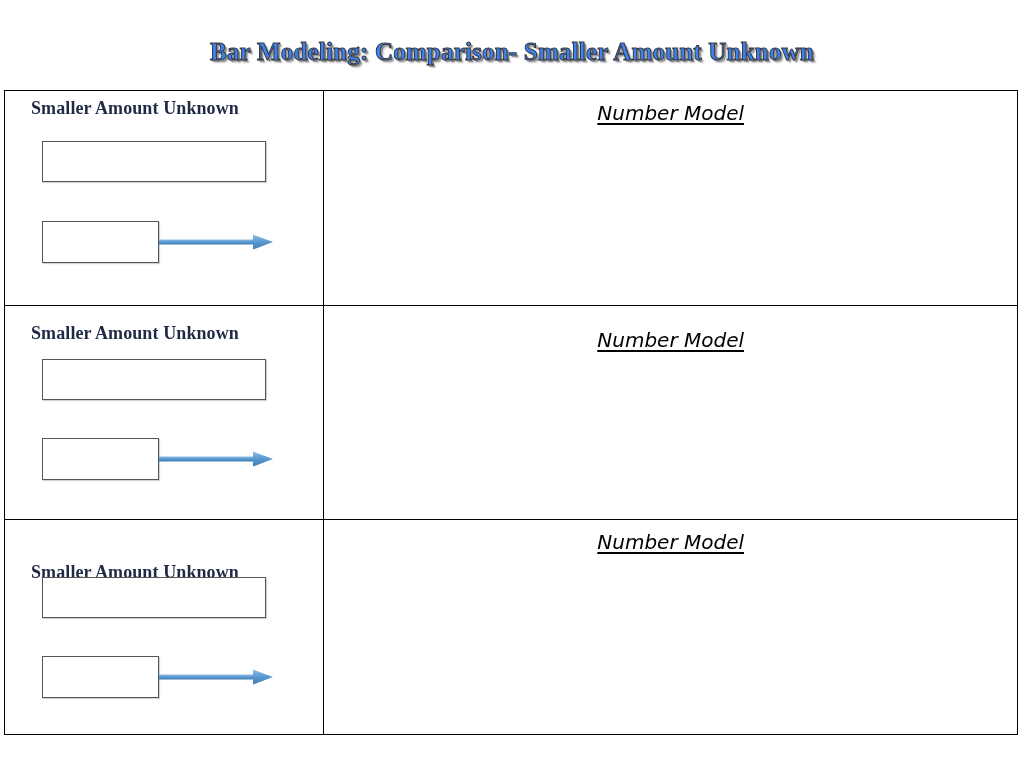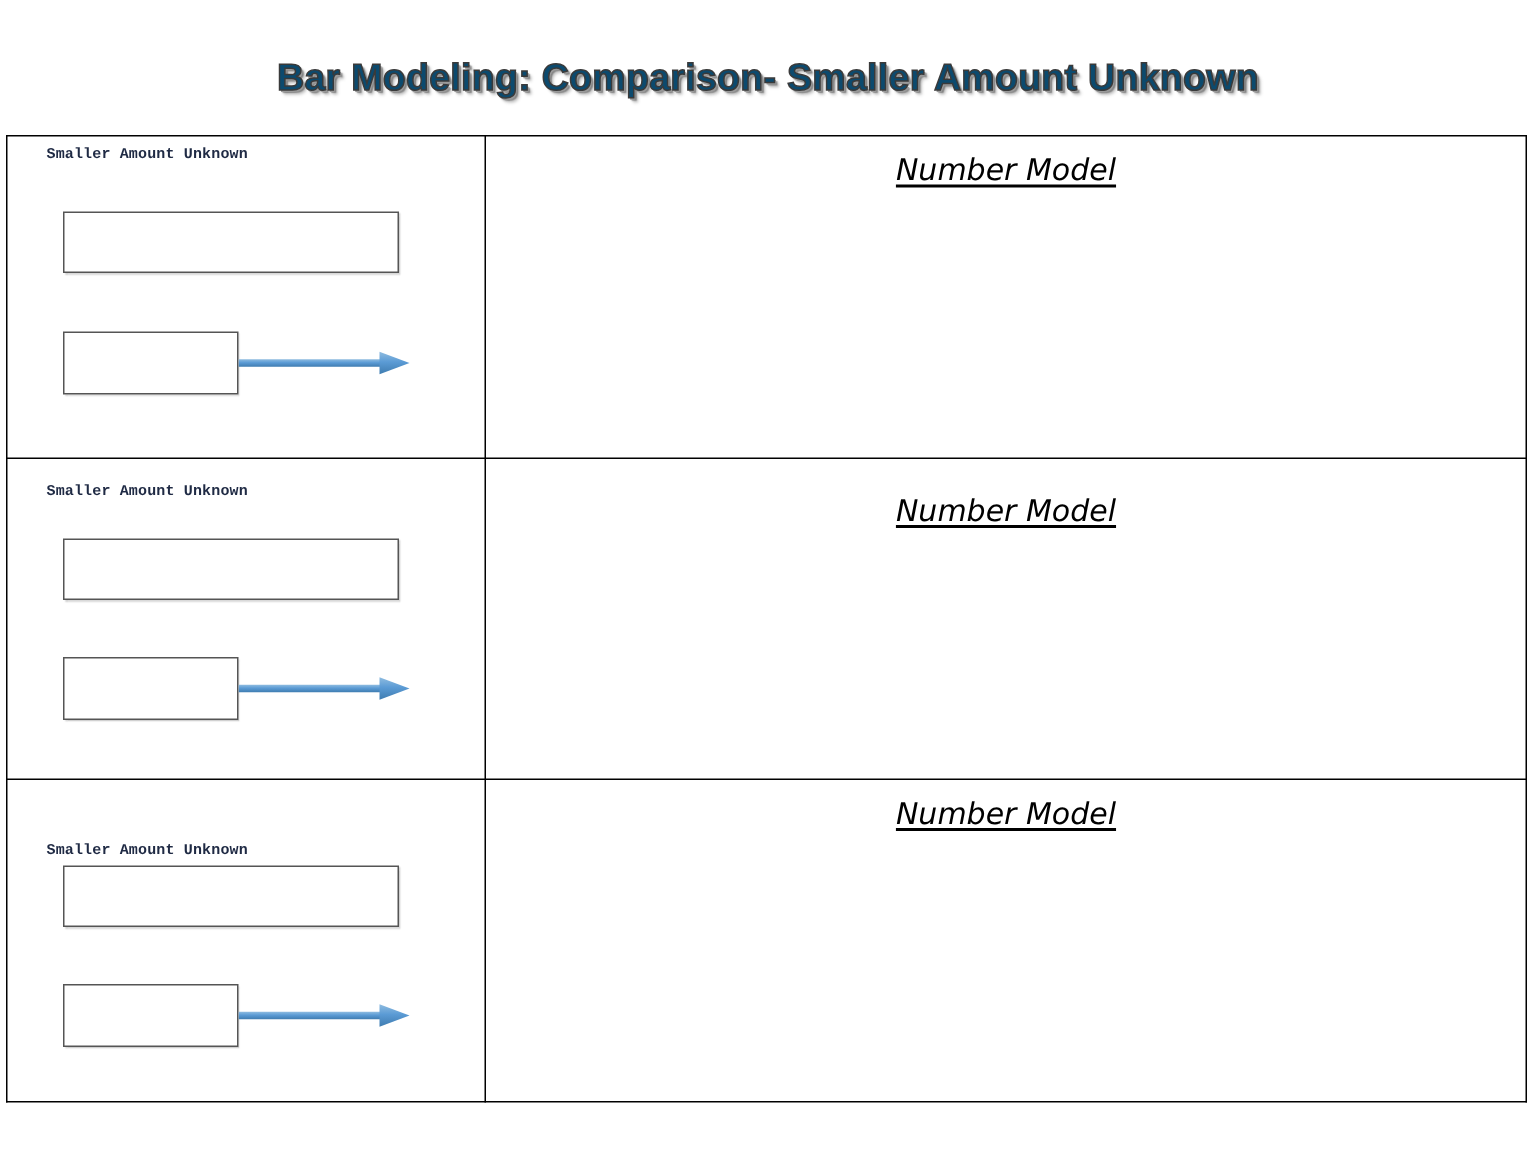--- a/index.html
+++ b/index.html
@@ -15,25 +15,25 @@
     overflow: hidden;
   }
 
   
   .slide-title {
     position: absolute;
     left: 0;
     top: 38px;
     width: 1024px;
     text-align: center;
-    font-family: Liberation Sans, sans-serif;
+    font-family: Liberation Serif, serif;
     font-size: 25px;
     font-weight: bold;
     letter-spacing: 0.2px;
-    color: #0c4a6e;
+    color: #3b82f6;
     -webkit-text-stroke: 1px #3a3a3a;
     text-shadow:
        1px 1px 0 #9a9a9a,
        2px 2px 1px rgba(60,60,60,0.55),
        3px 3px 2px rgba(90,90,90,0.30);
     white-space: nowrap;
     user-select: none;
   }
 
   
@@ -60,22 +60,22 @@
   .row-3 td { height: 214px; }
 
   
   .bar-cell {
     position: relative;
     height: 100%;
   }
   .cell-heading {
     position: absolute;
     left: 26px;
-    font-family: Liberation Mono, monospace;
-    font-size: 10px;
+    font-family: Liberation Serif, serif;
+    font-size: 18px;
     font-weight: bold;
     color: #1f2a44;
     white-space: nowrap;
     letter-spacing: 0.1px;
   }
   .heading-r1 { top: 7px; }
   .heading-r2 { top: 17px; }
   .heading-r3 { top: 42px; }
 
   .bar {

